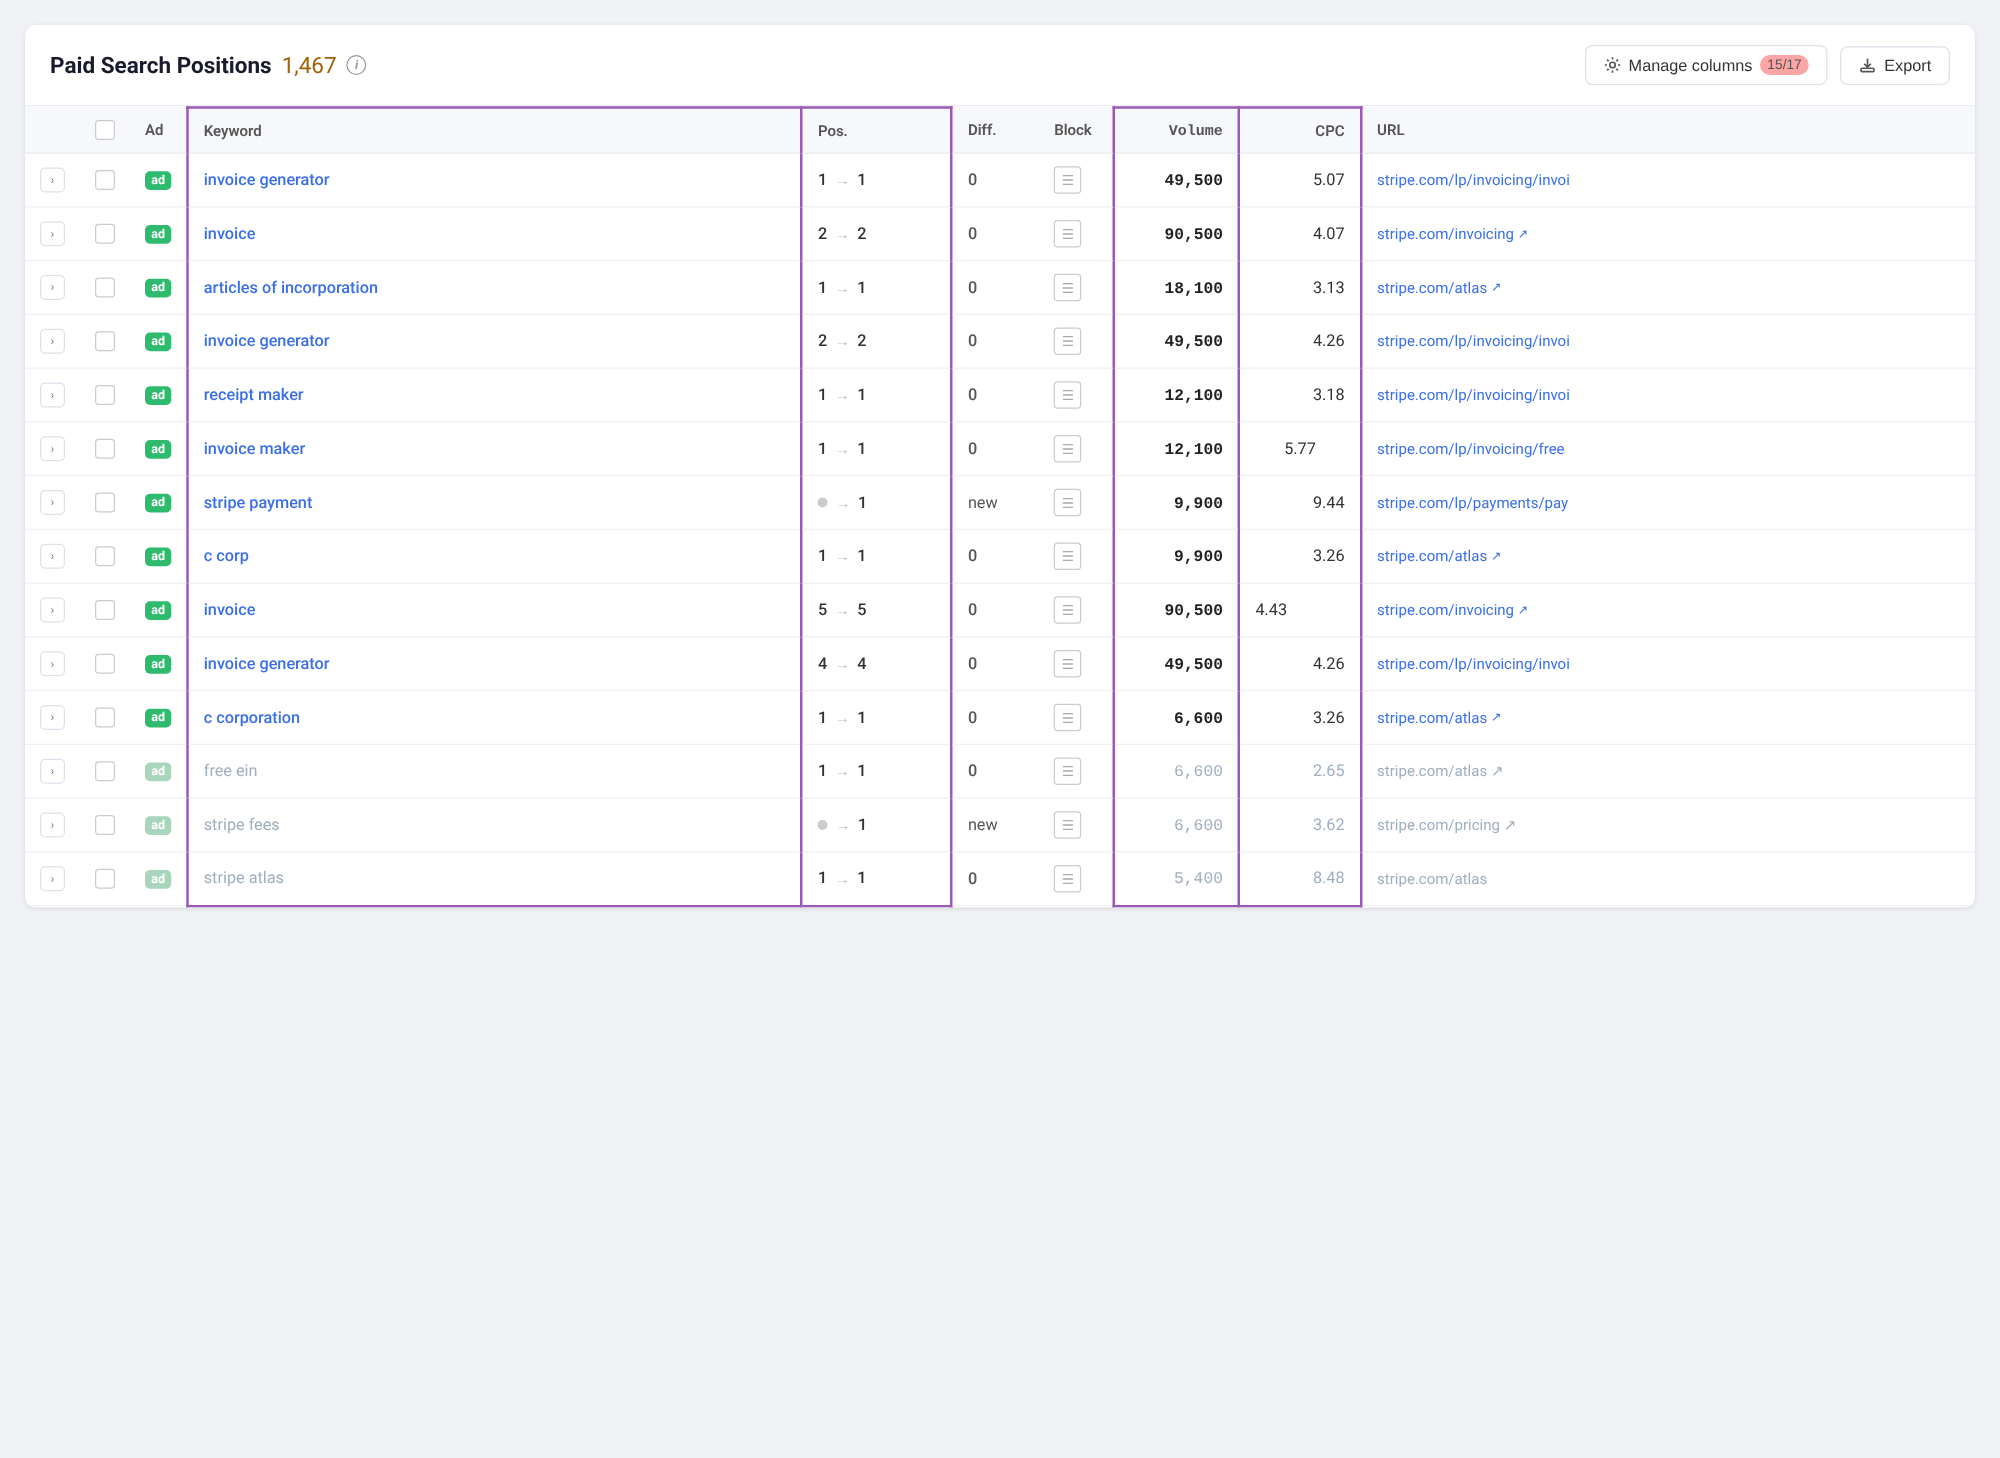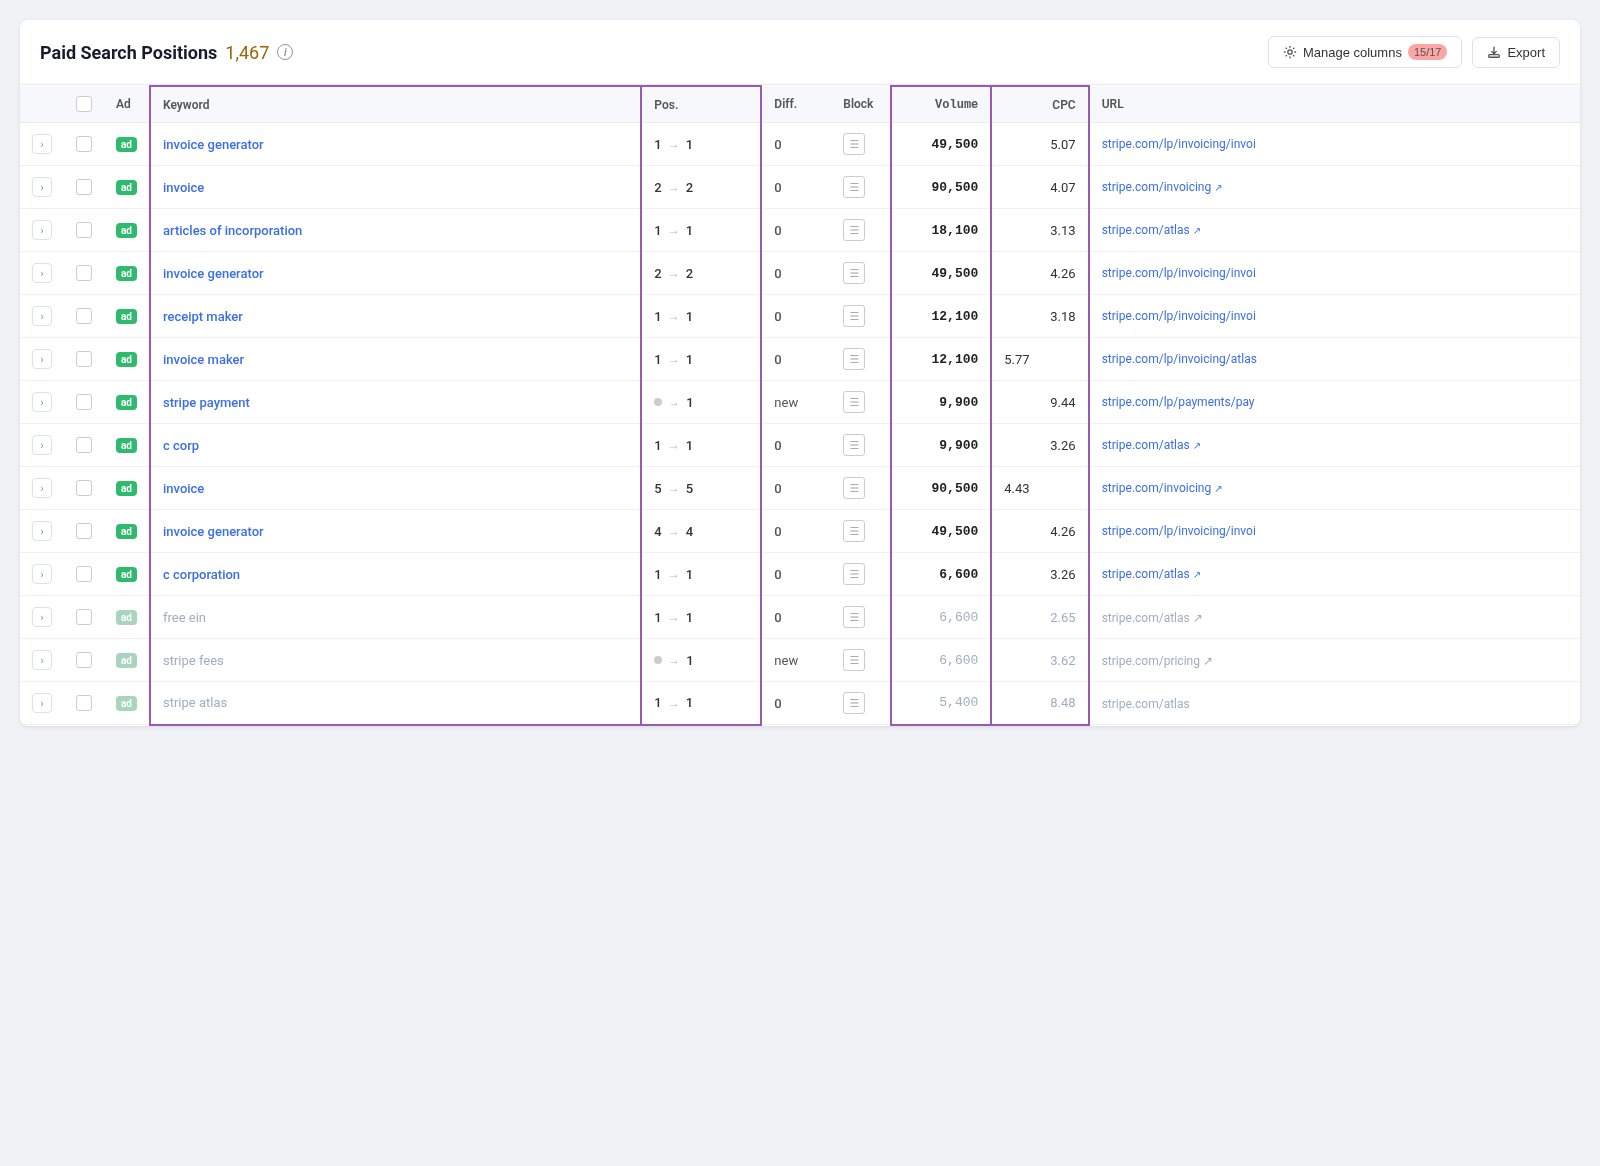--- a/index.html
+++ b/index.html
@@ -505,25 +505,25 @@
     </td>
     <td class="col-diff">
       <span class="diff-cell">0</span>
     </td>
     <td class="col-block">
       <div class="block-icon">☰</div>
     </td>
     <td class="col-volume highlighted-col-volume" style="text-align:right;">
       <span class="volume-cell">12,100</span>
     </td>
-    <td class="col-cpc highlighted-col-cpc" style="text-align:left;">
+    <td class="col-cpc highlighted-col-cpc" style="text-align:center;">
       <span class="cpc-cell">5.77</span>
     </td>
     <td class="col-url">
-      <a class="url-link" href="#">stripe.com/lp/invoicing/atlas</a>
+      <a class="url-link" href="#">stripe.com/lp/invoicing/free</a>
     </td>
   </tr>
         <tr>
     <td class="col-expand">
       <div class="expand-btn">›</div>
     </td>
     <td class="col-checkbox">
       <div class="checkbox-cell"></div>
     </td>
     <td class="col-ad">

